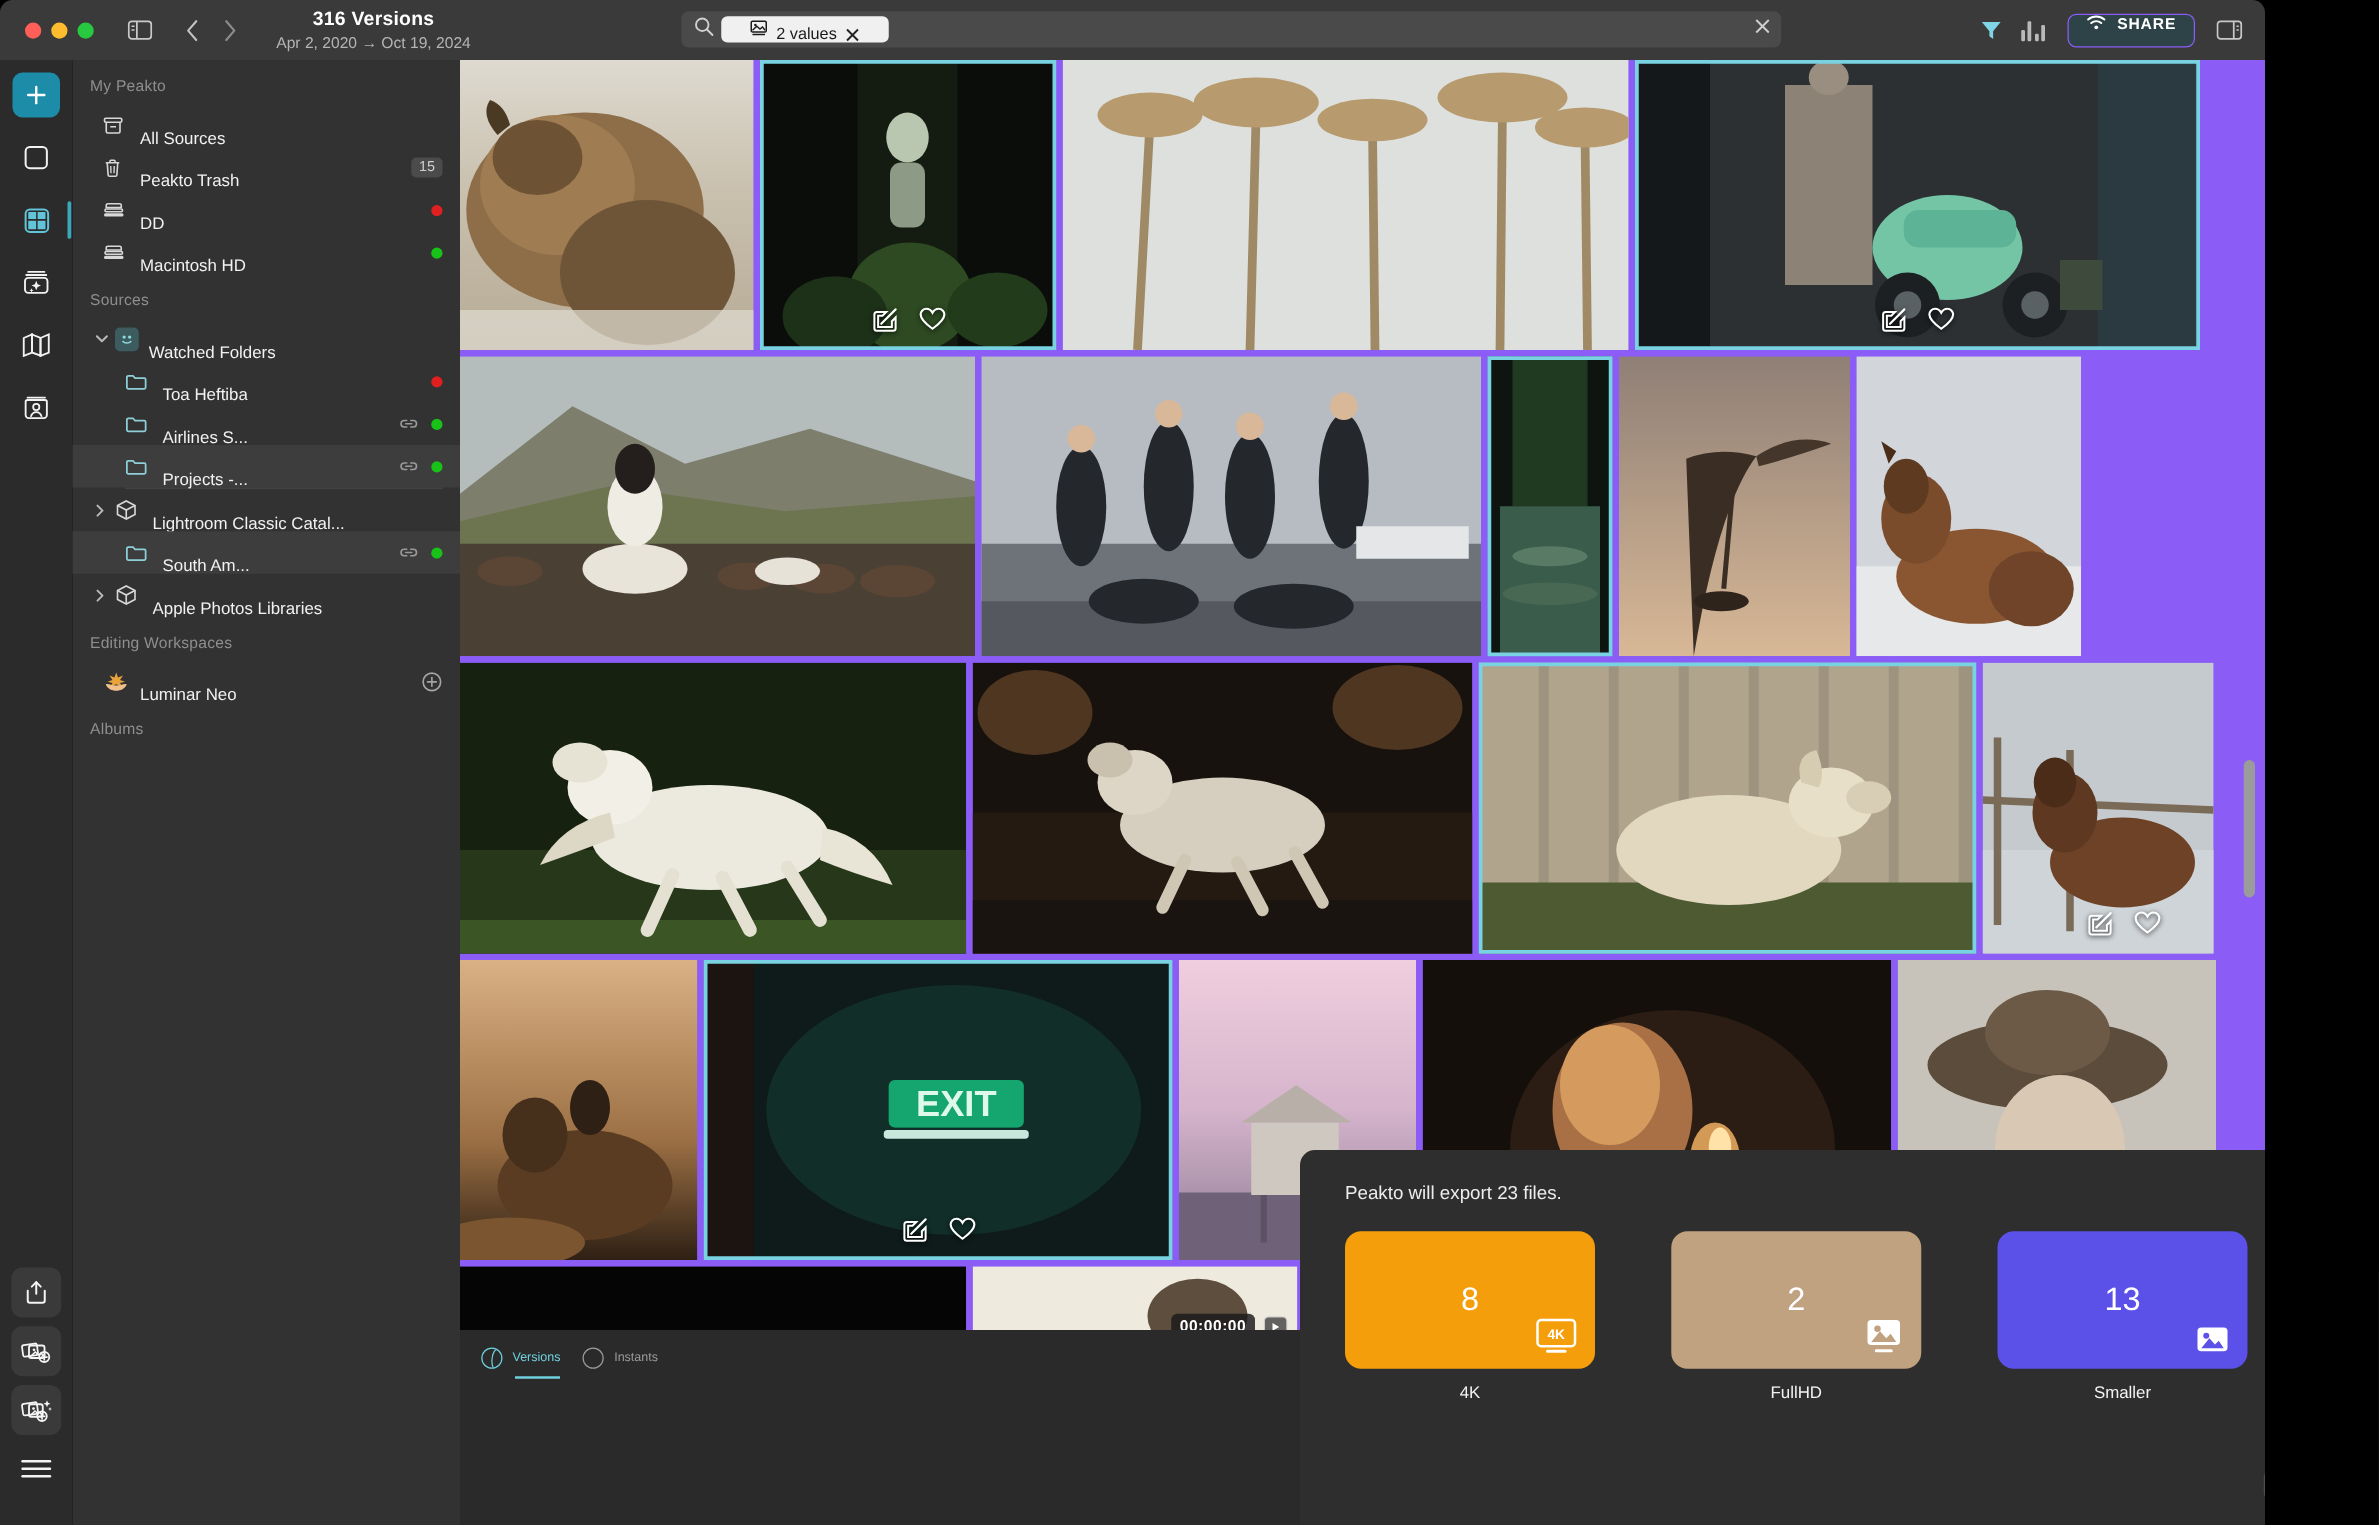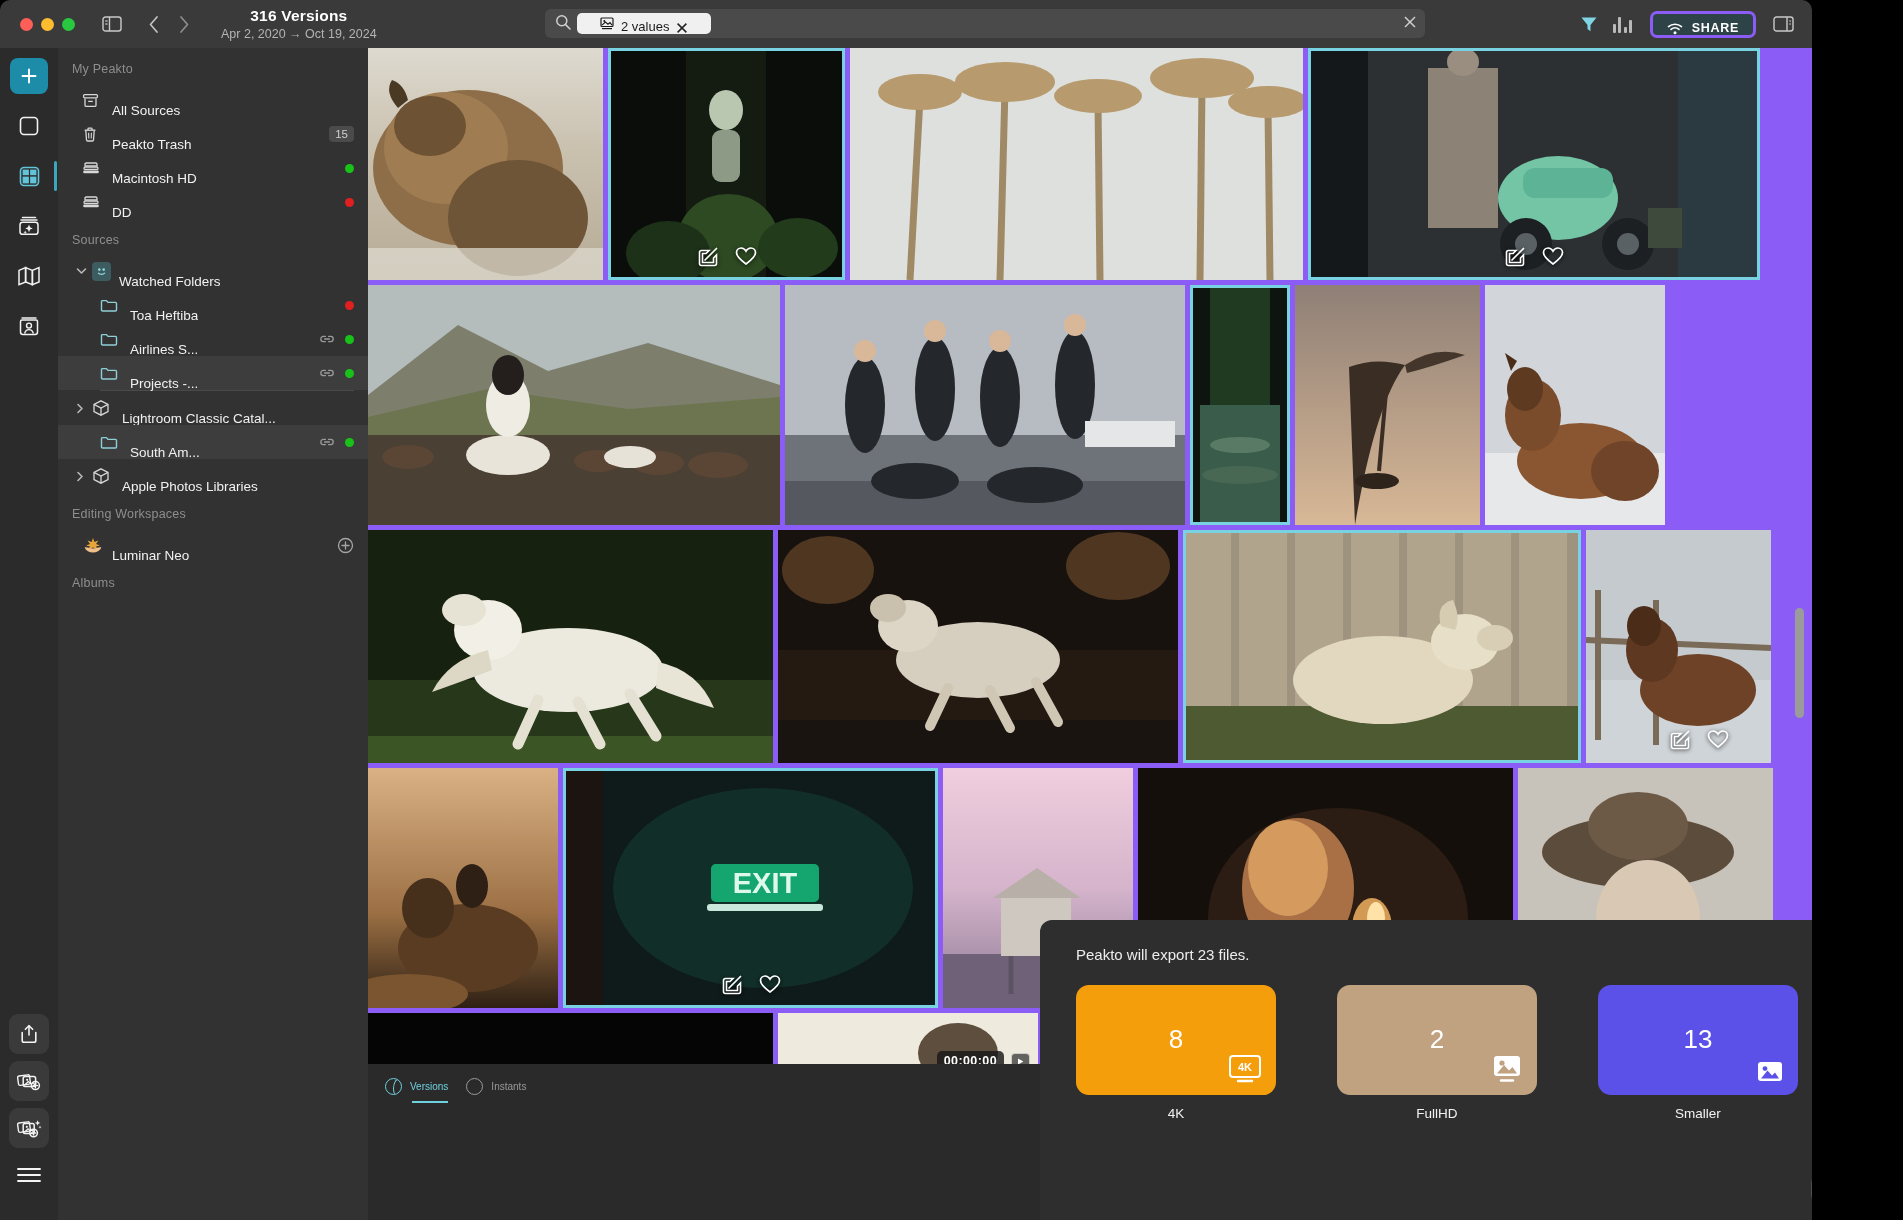--- a/index.html
+++ b/index.html
@@ -31,22 +31,22 @@
     height:21px; padding:0 23px; }
   .token-label{ color:#1a1a1a; font-size:13px; }
   .token-x{ color:#222; display:flex; }
   .clear-x{ position:absolute; right:8px; color:#cfcfcf; }
 
   .tb-right{ position:absolute; right:0; top:0; height:48px; display:flex; align-items:center;
     gap:4px; padding-right:14px; }
   .funnel{ color:#7fd4e6; }
   .chartbars{ display:flex; align-items:flex-end; gap:2.5px; height:17px; }
   .chartbars i{ width:3px; background:#b9b9b9; border-radius:1px; display:block; }
-  .share-btn{ display:flex; align-items:flex-end; gap:9px; height:27px; padding:0 14px;
-    border:3px solid #8b5cf6; border-radius:7px; background:#2d4348; margin:0 8px; }
+  .share-btn{ display:flex; align-items:flex-start; gap:9px; height:27px; padding:0 14px;
+    border:1px solid #8b5cf6; border-radius:7px; background:#2d4348; margin:0 8px; }
   .share-btn span{ color:#fff; font-size:12.5px; font-weight:bold; letter-spacing:.7px; }
 
   
   .rail{ position:absolute; left:0; top:48px; width:58px; height:1172px; background:#2b2b2b; }
   .rail-btn{ width:38px; height:36px; margin:0 auto; display:flex; align-items:center;
     justify-content:center; border-radius:8px; color:#f2f2f2; position:relative; }
   .rail-btn.plus{ background:#1d8ca8; margin-top:10px; }
   .rail-btn.sel{ color:#62c4d8; }
   .rail-btn.sel::after{ content:""; position:absolute; right:-9px; top:3px; width:3px; height:30px;
     background:#3aa7bd; border-radius:2px; }
@@ -363,35 +363,35 @@
     </div>
 
     <div class="row">
       <span class="ico">
         <svg width="18" height="14" viewBox="0 0 18 14">
             <path d="M3 3.2 C3 2.5 3.6 2 4.3 2 H13.7 C14.4 2 15 2.5 15 3.2 V5 H3 Z" fill="none" stroke="currentColor" stroke-width="1.3"></path>
             <rect x="2" y="6.2" width="14" height="2.2" rx="1" fill="none" stroke="currentColor" stroke-width="1.3"></rect>
             <rect x="1.2" y="9.6" width="15.6" height="2.6" rx="1.2" fill="currentColor"></rect>
           </svg>
       </span>
-      <span class="lbl">Macintosh HD</span>
+      <span class="lbl">DD</span>
       <span class="spacer"></span>
-      <span class="dot green"></span>
+      <span class="dot red"></span>
     </div>
     <div class="row">
       <span class="ico">
         <svg width="18" height="14" viewBox="0 0 18 14">
             <path d="M3 3.2 C3 2.5 3.6 2 4.3 2 H13.7 C14.4 2 15 2.5 15 3.2 V5 H3 Z" fill="none" stroke="currentColor" stroke-width="1.3"></path>
             <rect x="2" y="6.2" width="14" height="2.2" rx="1" fill="none" stroke="currentColor" stroke-width="1.3"></rect>
             <rect x="1.2" y="9.6" width="15.6" height="2.6" rx="1.2" fill="currentColor"></rect>
           </svg>
       </span>
-      <span class="lbl">DD</span>
+      <span class="lbl">Macintosh HD</span>
       <span class="spacer"></span>
-      <span class="dot red"></span>
+      <span class="dot green"></span>
     </div>
 
     <div class="sec-head">Sources</div>
 
     <div class="row indent2">
       <span class="chev">
         <svg width="11" height="8" viewBox="0 0 11 8">
             <polyline points="1.5,2 5.5,6 9.5,2" fill="none" stroke="currentColor" stroke-width="1.6" stroke-linecap="round" stroke-linejoin="round"></polyline>
           </svg>
       </span>

